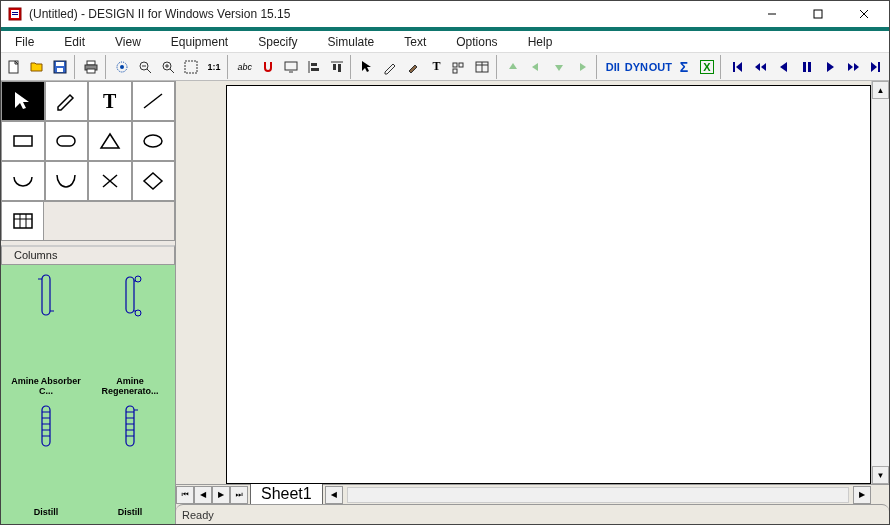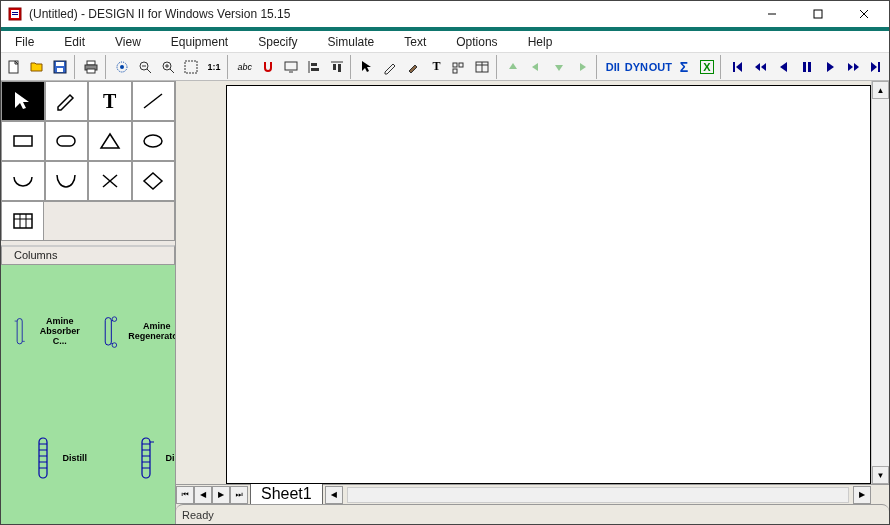--- a/index.html
+++ b/index.html
@@ -33,21 +33,21 @@
   .tool-cell { height: 40px; border: 1px solid #999; background: #fff; display: flex; align-items: center; justify-content: center; }
   .tool-cell.selected { background: #000; }
   .tool-cell svg { width: 28px; height: 24px; }
   .tool-extra { display: flex; }
   .tool-extra .tool-cell { width: 43px; }
   .tool-extra .spacer { flex: 1; background: #ede9e4; border: 1px solid #999; border-left: none; }
 
   .section-header { height: 20px; background: #ede9e4; border: 1px solid #999; border-top: 2px solid #ccc; padding: 2px 12px; font-size: 11px; font-weight: normal; color: #222; margin-top: 4px; }
 
   .equipment-grid { flex: 1; background: #a0e0a0; display: grid; grid-template-columns: 1fr 1fr; padding: 4px; gap: 2px; overflow: hidden; }
-  .equip-item { display: flex; flex-direction: row; align-items: center; justify-content: flex-end; padding: 2px; }
+  .equip-item { display: flex; flex-direction: column; align-items: center; justify-content: space-between; padding: 2px; }
   .equip-icon { width: 40px; height: 48px; display: flex; align-items: center; justify-content: center; }
   .equip-label { font-size: 9px; text-align: center; color: #000; line-height: 1.1; margin-top: 2px; font-weight: bold; }
 
   
   .canvas-area { flex: 1; display: flex; flex-direction: column; background: #ece9e1; }
   .canvas-wrap { flex: 1; display: flex; overflow: hidden; position: relative; }
   .hscroll-space { width: 50px; }
   .canvas-inner { flex: 1; margin: 4px 0 0 0; background: #fff; border: 1px solid #000; position: relative; background-image: radial-gradient(circle, #333 0.5px, transparent 0.5px); background-size: 8px 8px; background-position: 3px 3px; }
   .vscroll { width: 18px; background: #f0f0f0; display: flex; flex-direction: column; border-left: 1px solid #ccc; }
   .scroll-btn { height: 18px; background: #f0f0f0; border: 1px solid #aaa; display: flex; align-items: center; justify-content: center; font-size: 8px; }

